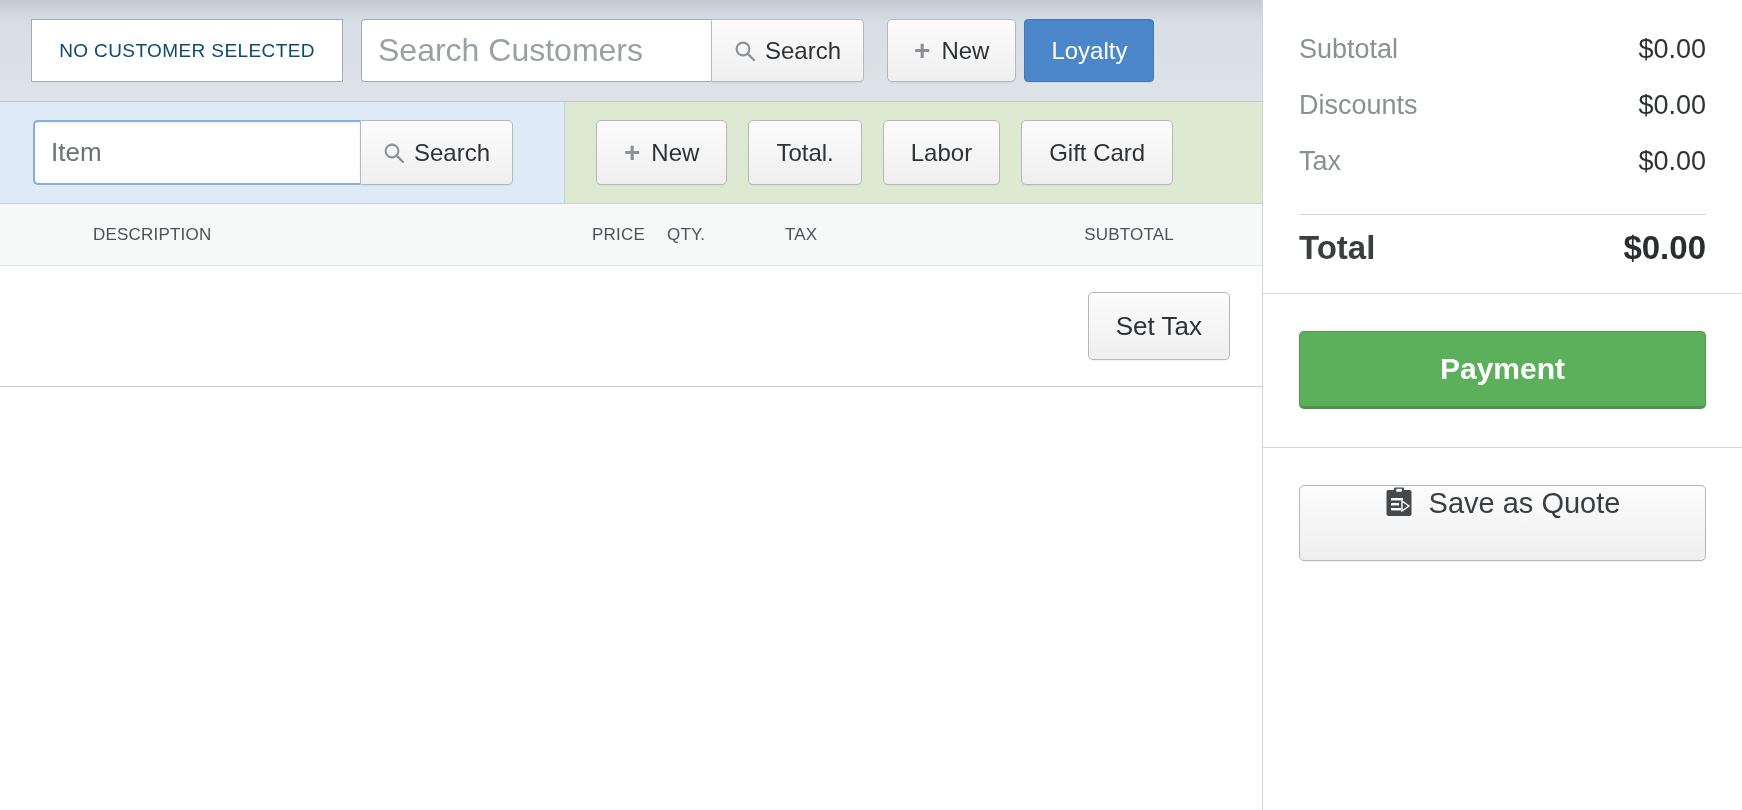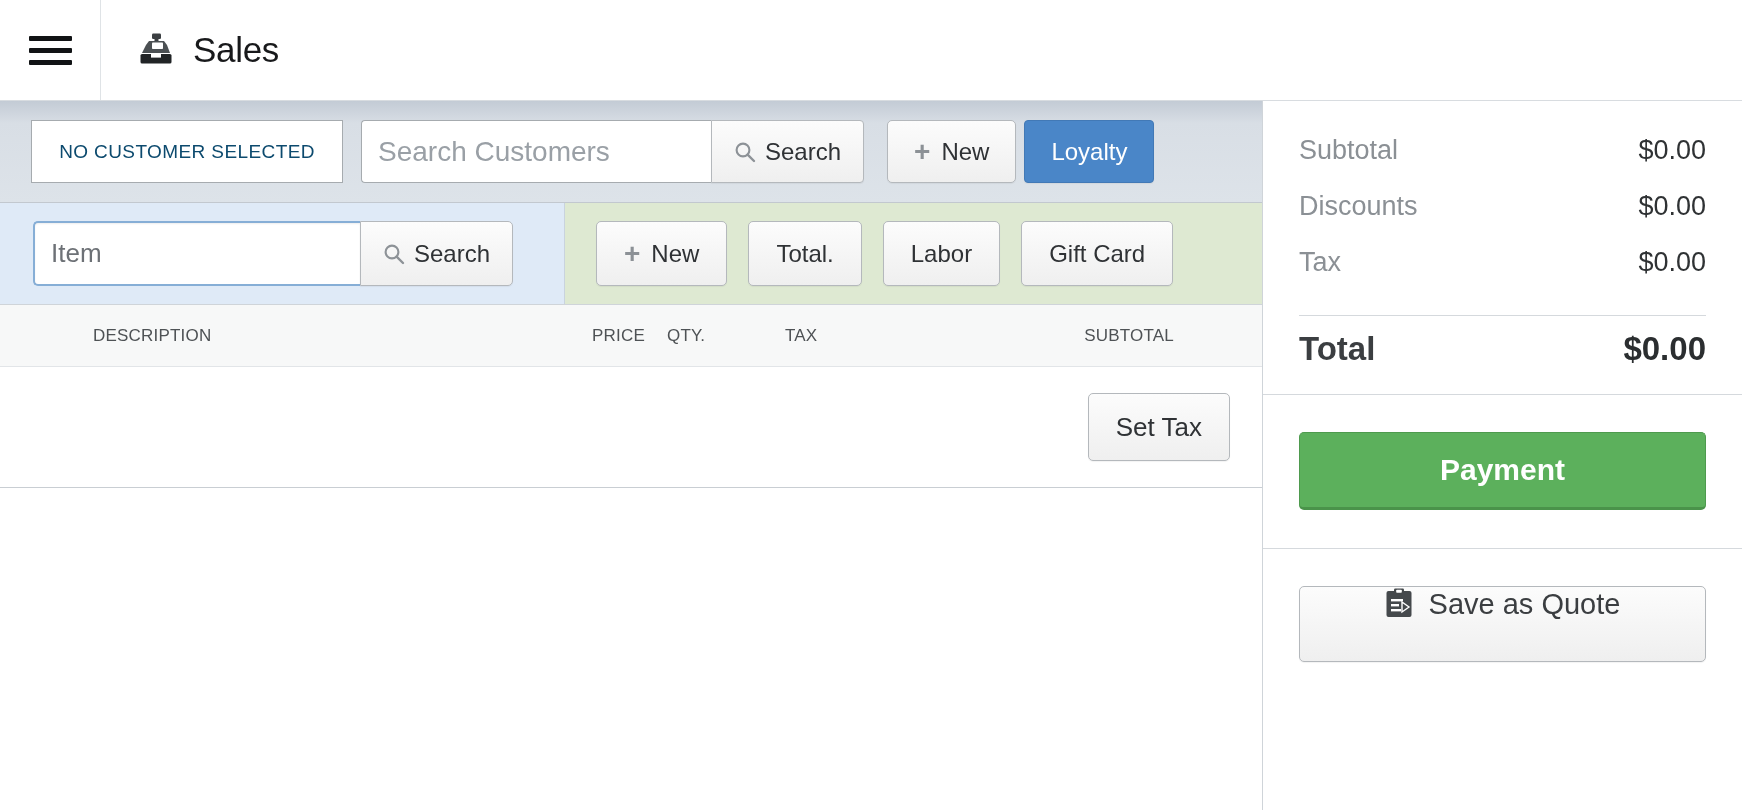--- a/index.html
+++ b/index.html
@@ -111,21 +111,21 @@
     display: flex;
     margin-left: 18px;
   }
   .cust-search-input {
     width: 350px;
     height: 63px;
     border: 1px solid #a6abaf;
     border-right: none;
     border-radius: 4px 0 0 4px;
     background: #ffffff;
-    font-size: 28px;
+    font-size: 32px;
     color: #3c3f42;
     padding: 0 16px;
     font-family: "Liberation Sans", sans-serif;
     outline: none;
   }
   .cust-search-input::placeholder { color: #9aa0a6; }
   .btn {
     font-family: "Liberation Sans", sans-serif;
     font-size: 24px;
     color: #2f3235;
@@ -318,42 +318,20 @@
     color: #3b3e41;
     border-radius: 5px;
   }
   .clipboard-icon { width: 28px; height: 30px; display: block; }
 </style>
 </head>
 <body>
 
 <div class="app">
 
-  <div class="topbar">
-    <div class="menu-cell">
-      <span class="hamburger">
-        <i></i>
-          <i></i>
-          <i></i>
-      </span>
-    </div>
-    <div class="title-cell">
-      <span>
-        <svg class="register-icon" viewBox="0 0 36 34" xmlns="http://www.w3.org/2000/svg">
-          <rect x="14" y="0.5" width="9" height="5.5" rx="1.2" fill="#3b3f42"></rect>
-          <rect x="16.5" y="5" width="4" height="3" fill="#3b3f42"></rect>
-          <path d="M8 12 L11 8 L26 8 L29 12 L32 20 L4 20 Z" fill="#4b5053"></path>
-          <rect x="14" y="9.5" width="11" height="6.5" rx="0.8" fill="#ffffff"></rect>
-          <rect x="2.5" y="21" width="31" height="9.5" rx="1.6" fill="#212426"></rect>
-          <rect x="13" y="21" width="10" height="3.6" fill="#ffffff"></rect>
-        </svg>
-      </span>
-      <span class="page-title">Sales</span>
-    </div>
-  </div>
 
   <div class="body">
 
     <div class="left-pane">
 
       <div class="customer-bar">
         <div class="cust-display">NO CUSTOMER SELECTED</div>
 
         <div class="cust-group">
           <input class="cust-search-input" type="text" placeholder="Search Customers" style="">

